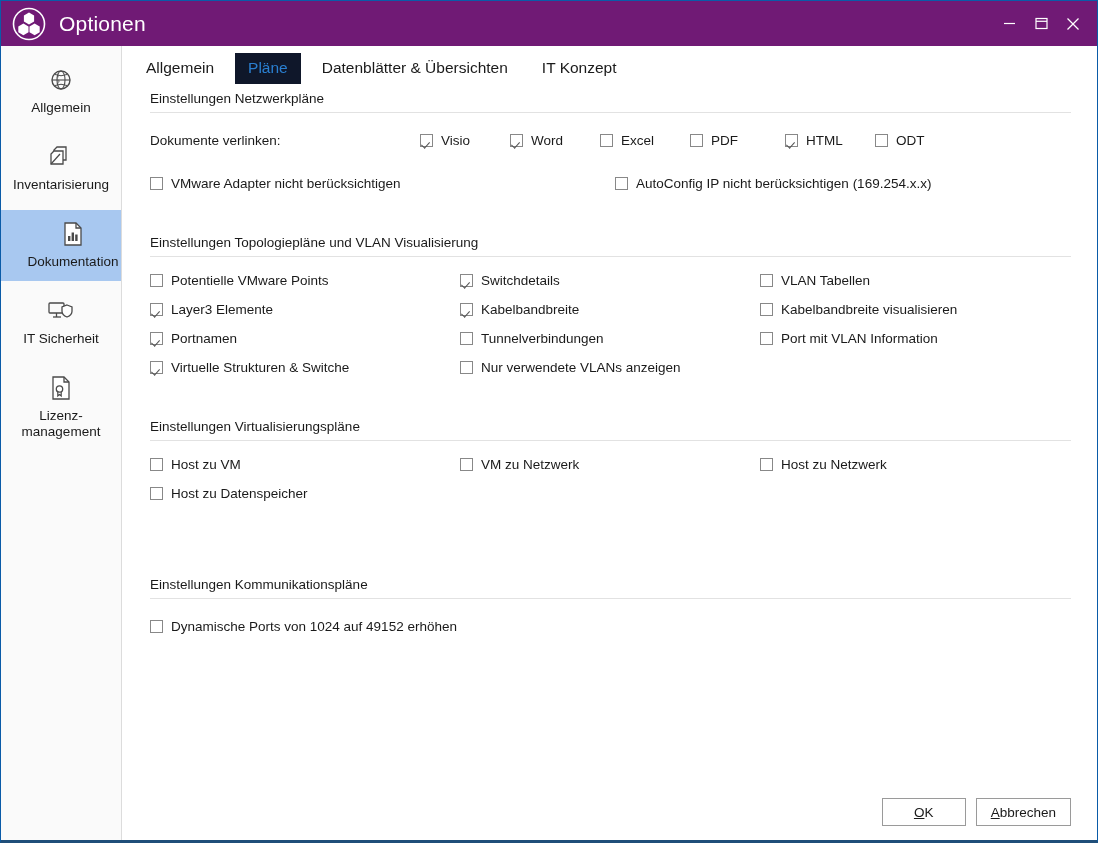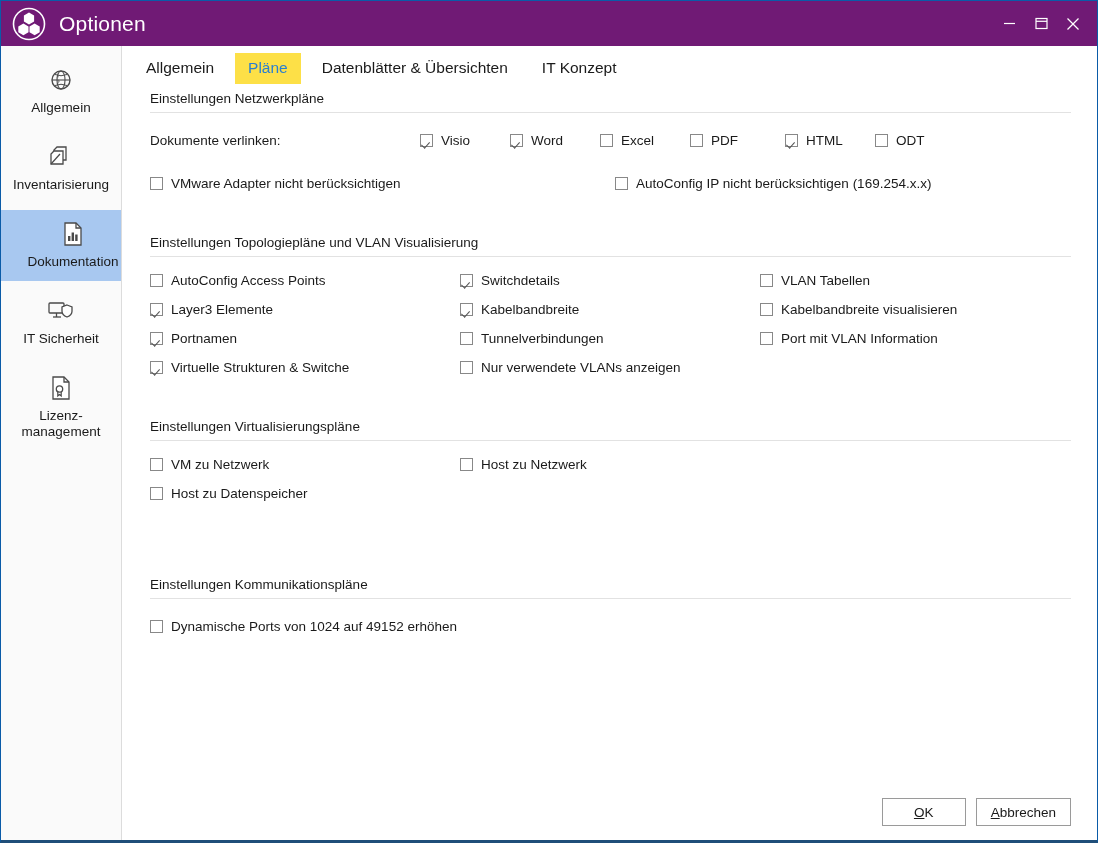--- a/index.html
+++ b/index.html
@@ -61,21 +61,21 @@
   }
 
   
   .content { flex: 1 1 auto; display: flex; flex-direction: column; min-width: 0; position: relative; }
 
   .tabbar { height: 45px; flex: 0 0 45px; display: flex; align-items: center; padding-left: 11px; }
   .tab {
     font-size: 15.5px; color: #1a1a1a; padding: 5px 13px 6px 13px;
     margin-right: 8px; cursor: default; line-height: 1.3;
   }
-  .tab.active { background: #fde047; color: #2a7fd0; }
+  .tab.active { background: #0f172a; color: #2a7fd0; }
 
   .panel { flex: 1 1 auto; position: relative; padding: 0 26px 16px 28px; min-height: 0; }
 
   .section-title {
     font-size: 13.5px; color: #1a1a1a; padding-bottom: 6px;
   }
   .rule { height: 1px; background: #e2e2e2; width: 100%; }
 
   .cb-row { display: flex; align-items: center; }
   .cb {
@@ -292,21 +292,21 @@
 
         <div class="sp-44"></div>
 
         <div class="section-title">Einstellungen Topologiepläne und VLAN Visualisierung</div>
         <div class="rule"></div>
 
         <div class="sp-16"></div>
         <div class="grid3">
           <label class="cb">
               <span class="box"></span>
-              <span>AutoConfig Access Points</span>
+              <span>Potentielle VMware Points</span>
             </label>
           <label class="cb">
               <span class="box checked"></span>
               <span>Switchdetails</span>
             </label>
           <label class="cb">
               <span class="box"></span>
               <span>VLAN Tabellen</span>
             </label>
         </div>
@@ -356,20 +356,24 @@
           <span></span>
         </div>
 
         <div class="sp-44"></div>
 
         <div class="section-title">Einstellungen Virtualisierungspläne</div>
         <div class="rule"></div>
 
         <div class="sp-16"></div>
         <div class="grid3">
+          <label class="cb">
+              <span class="box"></span>
+              <span>Host zu VM</span>
+            </label>
           <label class="cb">
               <span class="box"></span>
               <span>VM zu Netzwerk</span>
             </label>
           <label class="cb">
               <span class="box"></span>
               <span>Host zu Netzwerk</span>
             </label>
         </div>
 

